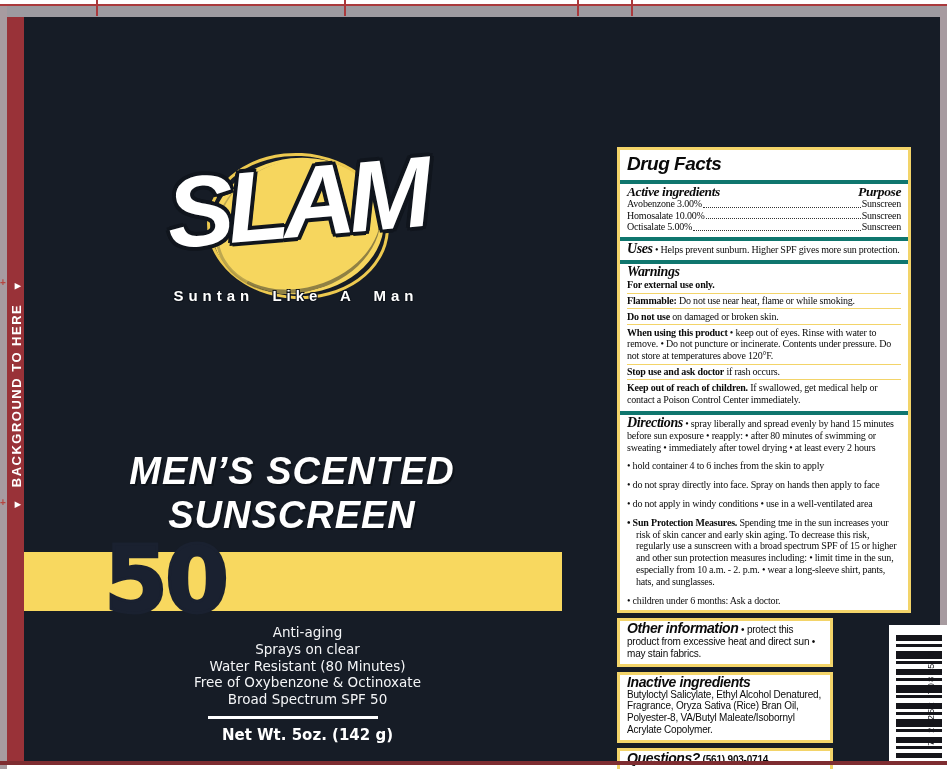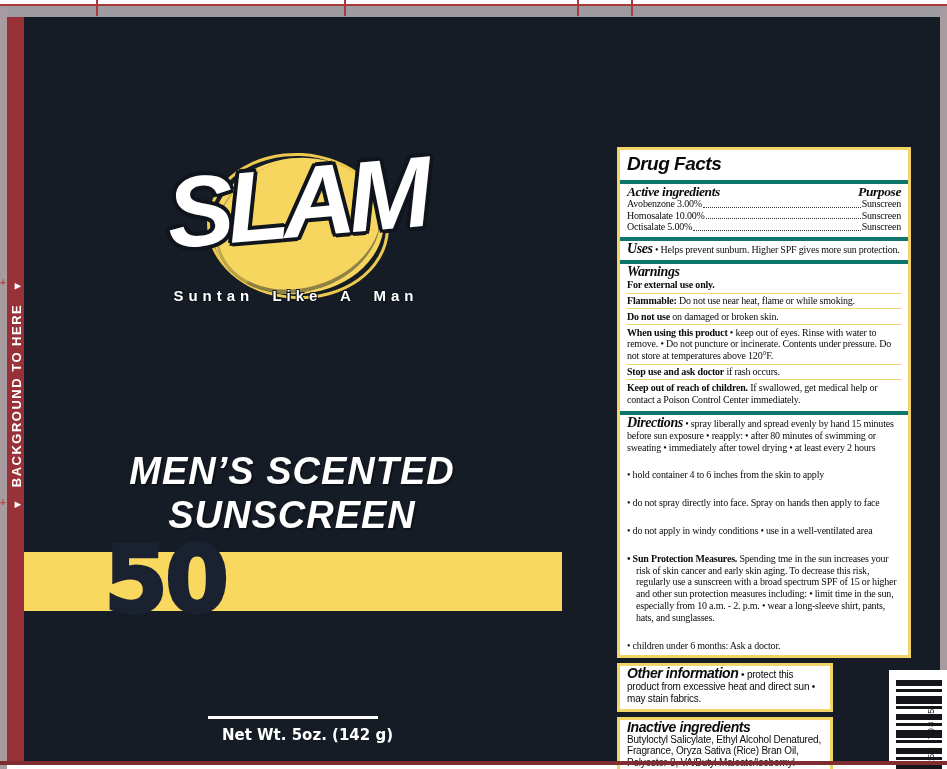--- a/index.html
+++ b/index.html
@@ -68,21 +68,21 @@
   .df-sec + .df-sec{border-top:4px solid #0f766e;font-family:Liberation Serif, serif;}
   .df-title{font-size:19px;line-height:24px;font-weight:bold;font-style:italic;letter-spacing:-0.5px;}
   .df-h{font-size:14px;font-weight:bold;font-style:italic;letter-spacing:-0.4px;}
   .ai-head{display:flex;justify-content:space-between;align-items:baseline;}
   .ai-head .df-h{font-size:13.5px;}
   .ai-row{display:flex;align-items:flex-end;}
   .ai-dots{flex:1;border-bottom:1.5px dotted #333;margin:0 1px 2px;}
   .warn-row{padding:1.5px 0;}
   .warn-row + .warn-row{border-top:1.5px solid #f3d469;}
   .uses-row{white-space:nowrap;overflow:hidden;}
-  .dir-b{padding-left:9px;text-indent:-9px;margin-top:16px;}
+  .dir-b{padding-left:9px;text-indent:-9px;margin-top:7px;}
   .side-box{border:3px solid #f3d469;background:#fff;box-sizing:border-box;width:216px;
             padding:2px 7px 4px;margin-top:5px;}
   .lower-row{position:relative;}
 
   
   .barcode{position:absolute;right:0;top:7px;bottom:2px;width:74px;background:#fff;}
   .bc-bars{position:absolute;left:7px;top:10px;bottom:12px;width:46px;
            background:repeating-linear-gradient(180deg,
              #15151a 0 6px,#fff 6px 9px,#15151a 9px 12px,#fff 12px 16px,
              #15151a 16px 24px,#fff 24px 26px,#15151a 26px 29px,#fff 29px 34px);}
@@ -120,20 +120,27 @@
   <div class="logo-circle"></div>
   <div class="logo-word">SLAM</div>
   <div class="logo-tag">Suntan Like A Man</div>
 
   <div class="pname l1">MEN’S SCENTED</div>
   <div class="pname l2">SUNSCREEN</div>
 
   <div class="spf-band"></div>
   <div class="spf-num">50</div>
 
+  <div class="features">
+    <div>Anti-aging</div>
+    <div>Sprays on clear</div>
+    <div>Water Resistant (80 Minutes)</div>
+    <div>Free of Oxybenzone &amp; Octinoxate</div>
+    <div>Broad Spectrum SPF 50</div>
+  </div>
   <div class="nw-rule"></div>
   <div class="net-wt">Net Wt. 5oz. (142 g)</div>
 
   <div class="df-col df">
     <div class="df-box">
       <div class="df-sec">
         <span class="df-title">Drug Facts</span>
       </div>
       <div class="df-sec">
         <div class="ai-head">

